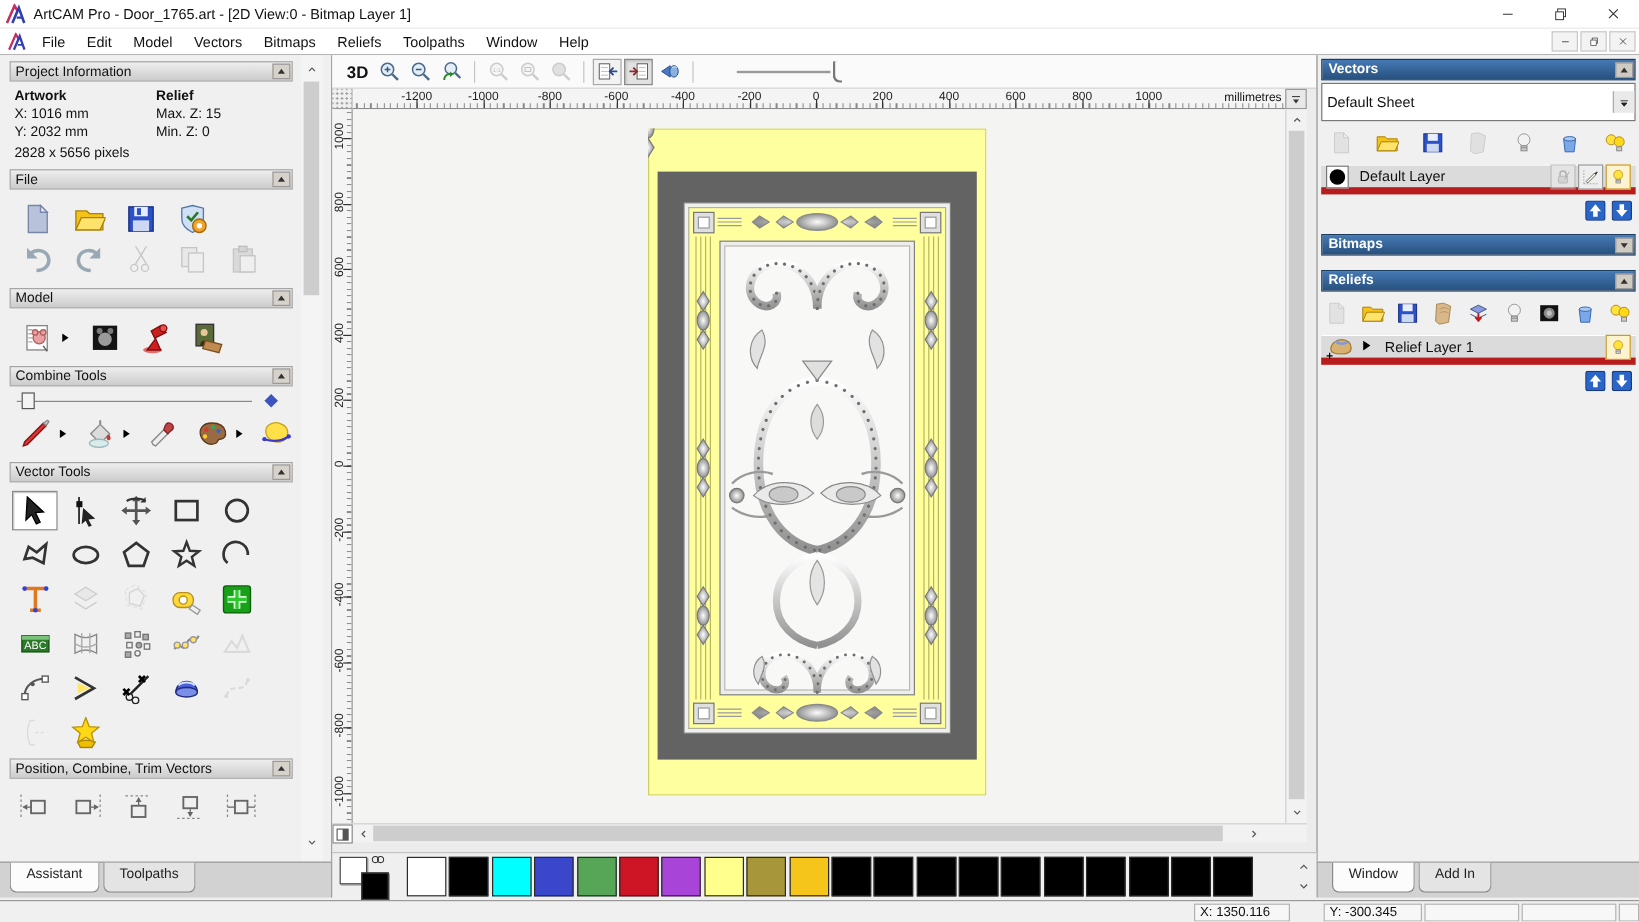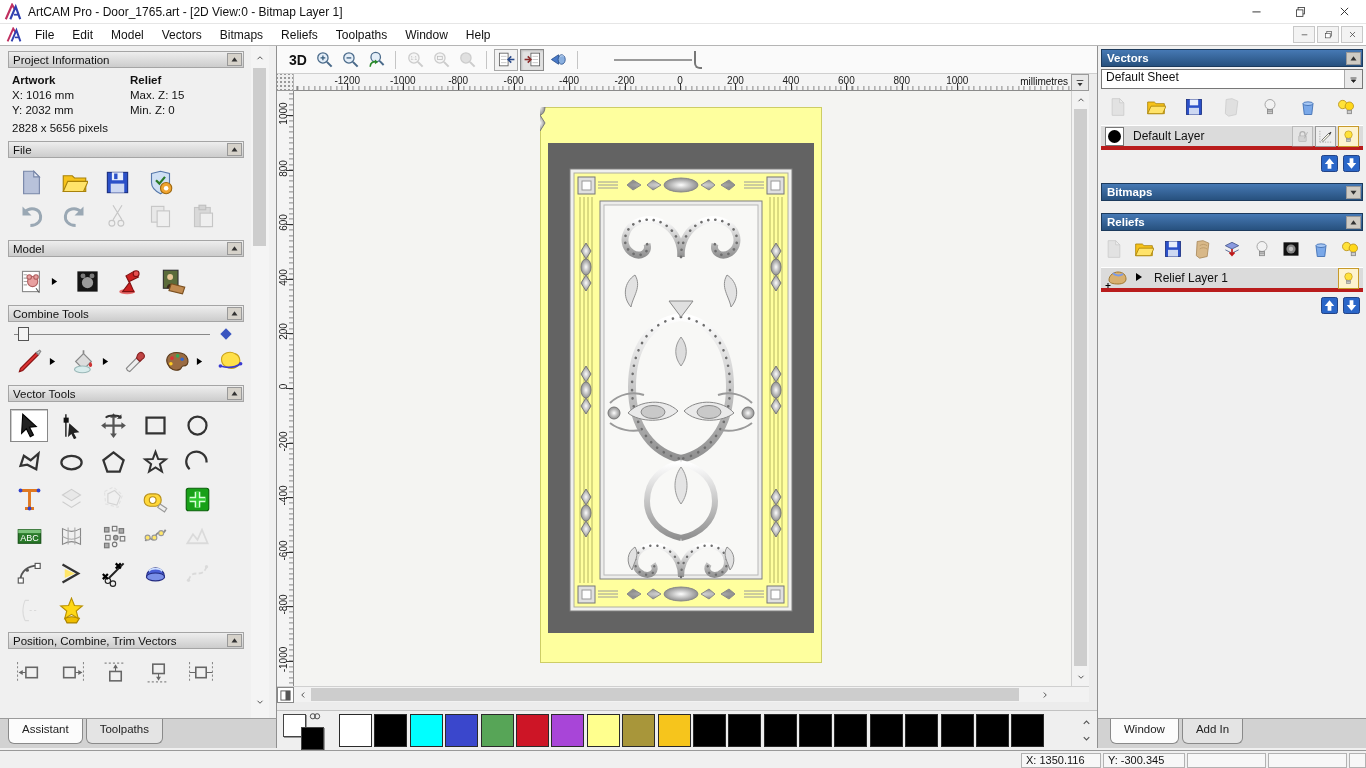--- a/index.html
+++ b/index.html
@@ -94,29 +94,29 @@
 #hscrollrow{position:absolute;left:0;top:640px;width:812px;height:16px;background:#f2f2f2;border-top:1px solid #d0d0d0}
 #pane-btn{position:absolute;left:0;top:0;width:17px;height:16px;border:1px solid #888;background:#fff;display:flex;align-items:center;justify-content:center}
 #pane-btn svg{width:11px;height:11px}
 #hscrollrow .chev{position:absolute;top:0;width:16px;height:16px}
 #hscroll-thumb{position:absolute;left:34px;top:1px;width:708px;height:13px;background:#cdcdcd}
 
 #rightpanel{position:absolute;left:1097px;top:46px;width:269px;height:672px;background:#f0f0f0;border-left:1px solid #909090;padding:0 3px}
 .bluehdr{height:18px;background:linear-gradient(#4679b4,#27517e);border:1px solid #1c3a5c;display:flex;align-items:center;padding-left:5px;margin-top:3px}
 .bluehdr .ttl{color:#fff;font-weight:bold;font-size:11.5px}
 .bluehdr .collapse{background:#cfcbc3}
-.combo{height:20px;background:#fff;border:1px solid #777;display:flex;font-size:12px;padding-left:4px;margin-top:2px}
+.combo{height:32px;background:#fff;border:1px solid #777;display:flex;align-items:center;font-size:12px;padding-left:4px;margin-top:2px}
 .combo .cval{flex:1}
 .combo .arrowbtn{width:18px;height:18px;background:#e9e9e9;border-left:1px solid #aaa;display:flex;align-items:center;justify-content:center}
 .combo .arrowbtn svg{width:9px;height:9px}
 .picorow{display:flex;justify-content:space-between;align-items:center;padding:7px 6px 5px}
 .pic{width:22px;height:22px;display:flex;align-items:center;justify-content:center}
 .pic svg{width:20px;height:20px}
 .pic.dis{opacity:.4;filter:grayscale(1)}
-.layerrow{height:25px;background:#dbdbdb;border-top:1px solid #fff;border-bottom:4px solid #b91c1c;display:flex;align-items:center;padding:0 4px;margin-top:2px}
+.layerrow{height:25px;background:#dbdbdb;border-top:1px solid #fff;border-bottom:6px solid #b91c1c;display:flex;align-items:center;padding:0 4px;margin-top:2px}
 .layerrow .swbox{width:19px;height:19px;background:#fff;border:1px solid #777;display:flex;align-items:center;justify-content:center}
 .layerrow .dot{width:13px;height:13px;border-radius:50%}
 .layerrow .nm{margin-left:9px;font-size:12px}
 .lbtns{margin-left:auto;display:flex;gap:2px}
 .lbtn{width:21px;height:21px;border:1px solid #9a9a9a;background:#eee;display:flex;align-items:center;justify-content:center}
 .lbtn svg{width:15px;height:15px}
 .lbtn.on{background:#fdf3cf;border-color:#c79a2a}
 .lbtn.dis{opacity:.5;filter:grayscale(1)}
 .udrow{display:flex;justify-content:flex-end;gap:5px;padding:5px 3px 2px}
 .ud{width:17px;height:17px}
@@ -1209,18 +1209,18 @@
       </span>
     <span class="chev">
         <svg viewBox="0 0 12 12">
           <path d="M3 4.5L6 7.5l3-3" fill="none" stroke="#555" stroke-width="1.2"></path>
         </svg>
       </span>
   </span>
 </div>
 
 <div id="statusbar">
-  <span class="scell" style="left:1021px;width:80px">X: 1350.116</span>
+  <span class="scell" style="left:995px;width:80px">X: 1350.116</span>
   <span class="scell" style="left:1103px;width:82px">Y: -300.345</span>
   <span class="scell" style="left:1187px;width:79px"></span>
   <span class="scell" style="left:1268px;width:79px"></span>
   <span class="scell" style="left:1349px;width:17px"></span>
 </div>
 
 </body></html>

